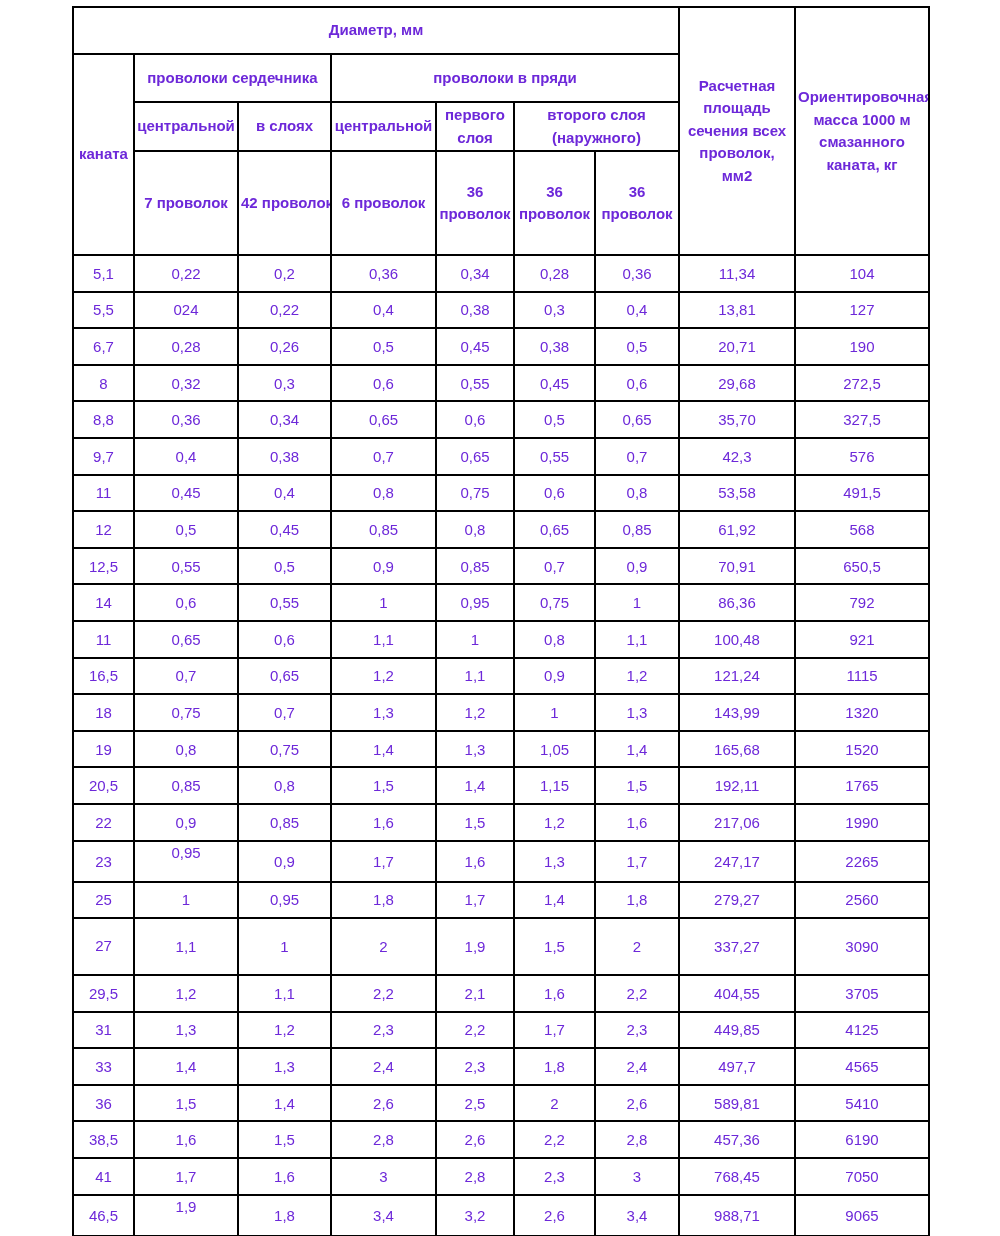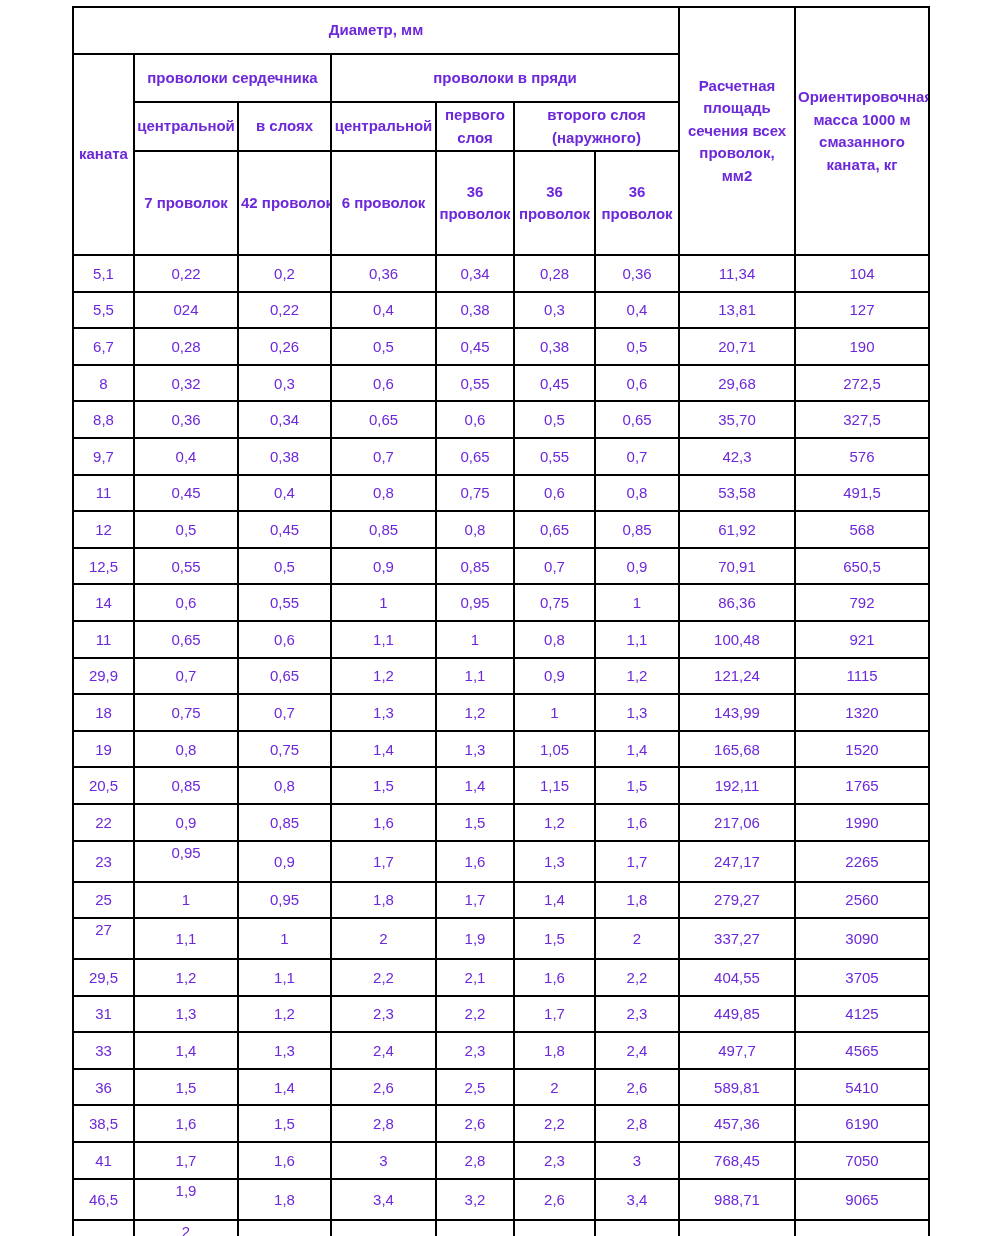--- a/index.html
+++ b/index.html
@@ -44,21 +44,21 @@
   }
   thead tr.h1 th { height: 43px; }
   thead tr.h2 th { height: 44px; }
   thead tr.h3 th { height: 43px; }
   thead tr.h4 th { height: 100px; }
   th.nw { white-space: nowrap; padding: 1px 0; }
   
   tbody tr:nth-child(17) td:nth-child(2),
   tbody tr:nth-child(26) td:nth-child(2),
   tbody tr:nth-child(27) td:nth-child(2) { vertical-align: top; padding-top: 2px; }
-  tbody tr:nth-child(19) td:nth-child(1) { vertical-align: top; padding-top: 2px; }
+  tbody tr:nth-child(19) td:nth-child(1) { vertical-align: top; padding-top: 18px; }
   tbody tr:nth-child(17) td,
   tbody tr:nth-child(19) td,
   tbody tr:nth-child(26) td,
   tbody tr:nth-child(27) td { height: 36px; }
 </style>
 </head>
 <body>
 
 <div class="page">
   <table class="rope-table">
@@ -216,21 +216,21 @@
           <td>0,65</td>
           <td>0,6</td>
           <td>1,1</td>
           <td>1</td>
           <td>0,8</td>
           <td>1,1</td>
           <td>100,48</td>
           <td>921</td>
         </tr>
         <tr>
-          <td>29,9</td>
+          <td>16,5</td>
           <td>0,7</td>
           <td>0,65</td>
           <td>1,2</td>
           <td>1,1</td>
           <td>0,9</td>
           <td>1,2</td>
           <td>121,24</td>
           <td>1115</td>
         </tr>
         <tr>

